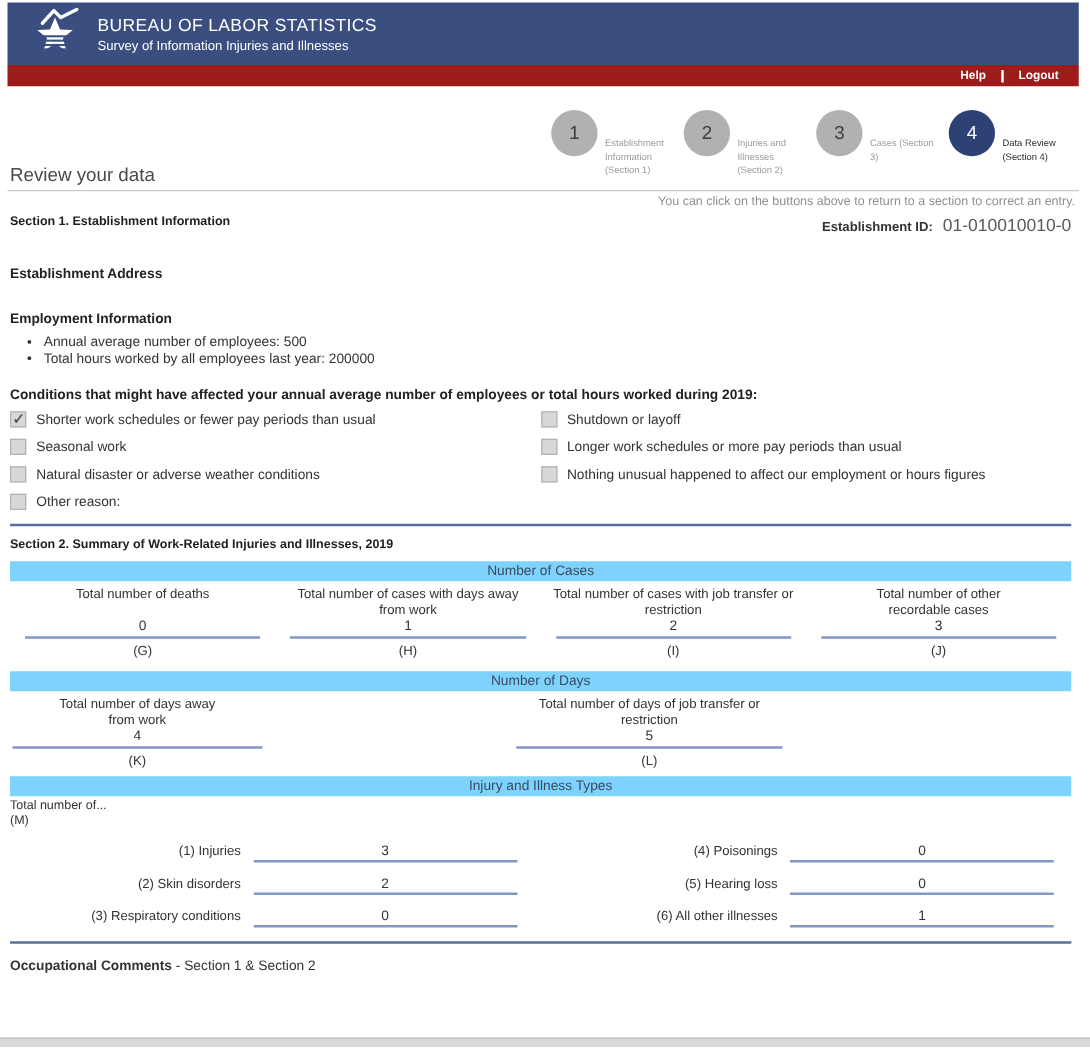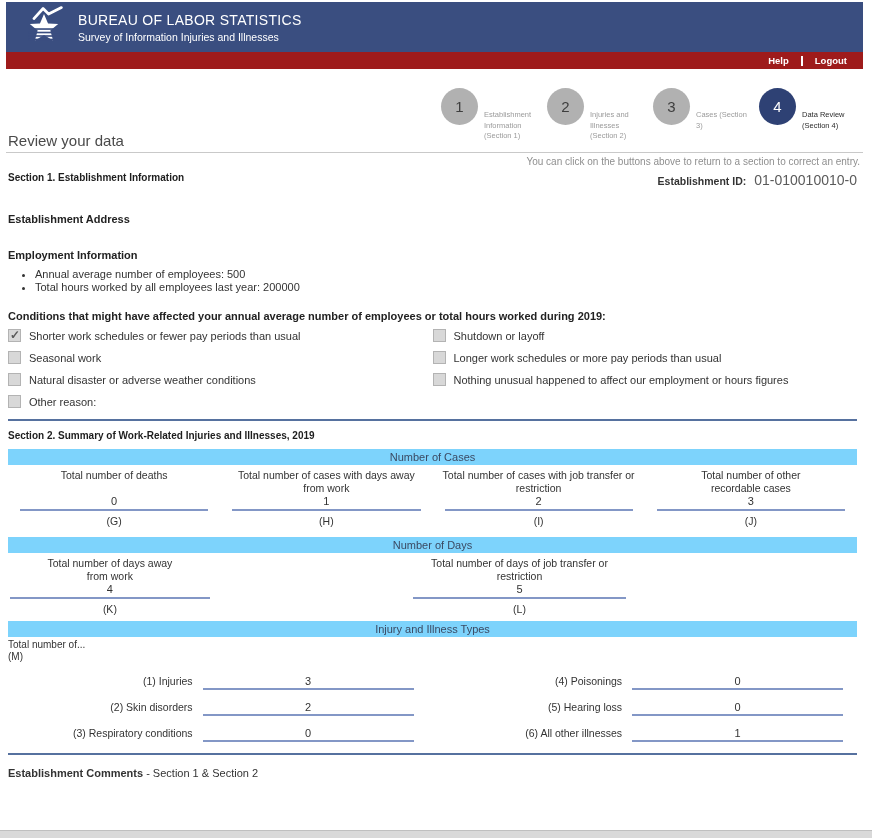--- a/index.html
+++ b/index.html
@@ -271,19 +271,19 @@
         <div class="irow">
           <div class="irow-label">(6) All other illnesses</div>
           <div class="irow-line">1</div>
         </div>
       </div>
     </div>
 
     <div class="divider"></div>
 
     <div class="comments">
-      <b>Establishment Comments</b><span> - Section 1 &amp; Section 2</span>
+      <b>Occupational Comments</b><span> - Section 1 &amp; Section 2</span>
     </div>
 
   </div>
 
   <div class="footer-strip"></div>
 </div>
 
 </body></html>

